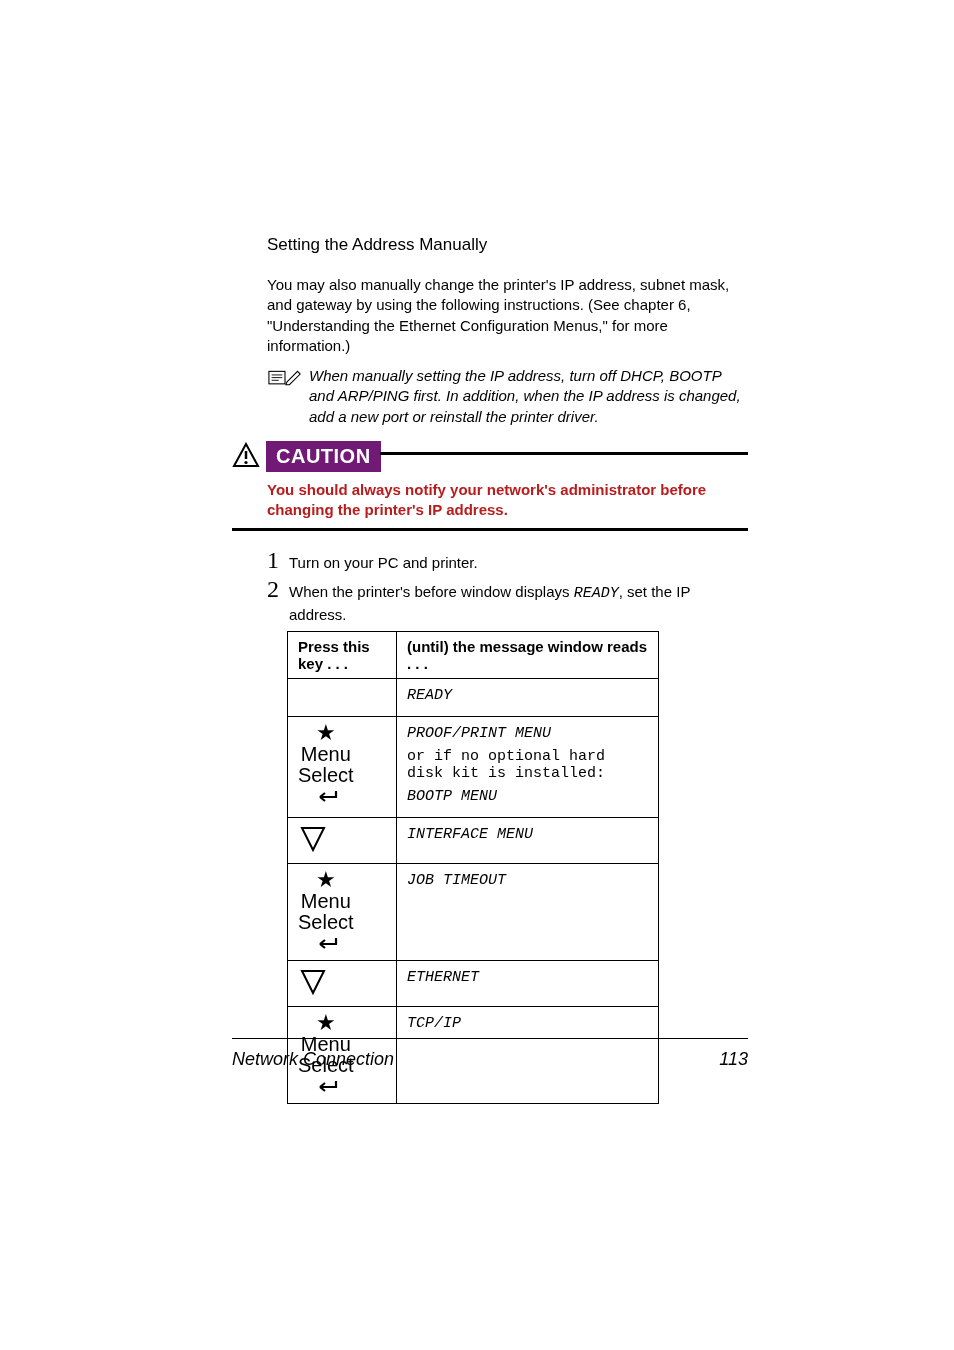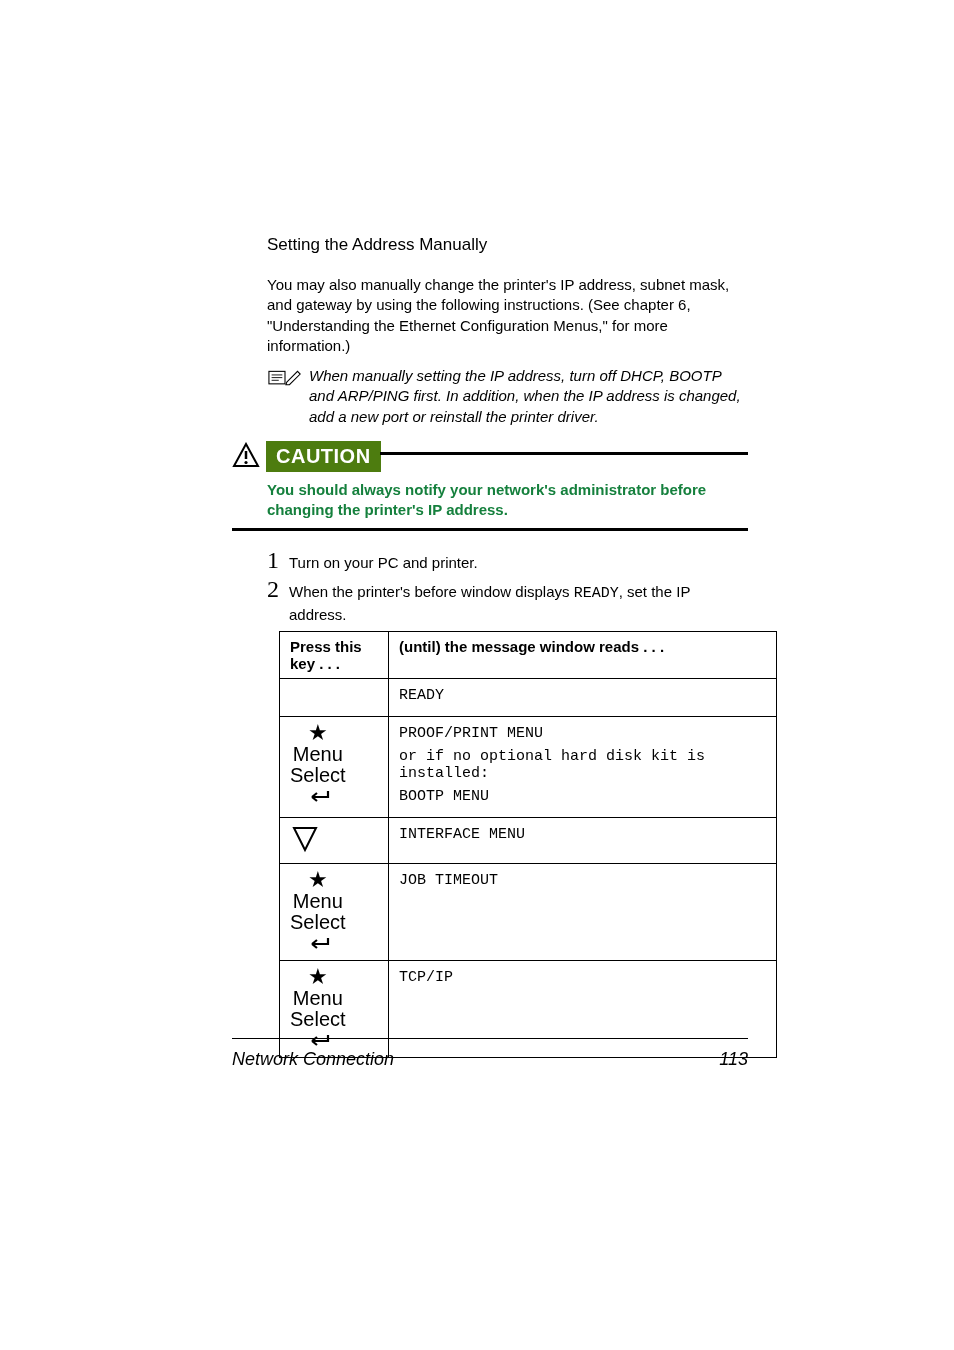--- a/index.html
+++ b/index.html
@@ -49,37 +49,37 @@
     display: flex;
     align-items: center;
   }
   .caution-tri {
     width: 28px;
     height: 28px;
     margin-right: 6px;
     flex-shrink: 0;
   }
   .caution-label {
-    background: #4d7c0f;
+    background: #701a75;
     color: #fff;
     font-weight: bold;
     font-size: 20px;
     padding: 4px 10px 4px 10px;
     letter-spacing: 0.5px;
   }
   .caution-line-top {
     border-top: 3px solid #000;
     flex: 1;
     margin-top: 11px;
     align-self: flex-start;
     height: 14px;
     margin-left: -1px;
   }
   .caution-text {
-    color: #15803d;
+    color: #b91c1c;
     font-weight: bold;
     font-size: 15px;
     line-height: 1.35;
     margin-bottom: 8px;
   }
   .caution-rule {
     border-top: 3px solid #000;
     margin-left: -35px;
     margin-bottom: 16px;
   }
@@ -95,25 +95,26 @@
     flex-shrink: 0;
     text-align: left;
   }
   .step-text {
     font-size: 15px;
     line-height: 1.35;
   }
   .mono {
     font-family: "Courier New", monospace;
     font-size: 15px;
+    font-style: italic;
   }
   table.keytable {
     border-collapse: collapse;
-    width: 498px;
-    margin-left: 12px;
+    width: 372px;
+    margin-left: 20px;
     margin-top: 6px;
   }
   table.keytable th, table.keytable td {
     border: 1px solid #000;
     padding: 6px 10px;
     font-size: 15px;
     vertical-align: top;
     text-align: left;
   }
   table.keytable th {
@@ -277,20 +278,32 @@
                 </svg>
           </span>
         </span>
       </td>
       <td class="msg-cell">
         <span class="mono">JOB TIMEOUT</span>
       </td>
     </tr>
     <tr>
       <td class="keycell">
+        <span class="down-tri">
+          <svg viewBox="0 0 30 30" width="30" height="30">
+                <polygon points="4,4 26,4 15,26" fill="none" stroke="#000" stroke-width="2"></polygon>
+              </svg>
+        </span>
+      </td>
+      <td class="msg-cell">
+        <span class="mono">ETHERNET</span>
+      </td>
+    </tr>
+    <tr>
+      <td class="keycell">
         <span class="menu-select">
           <span class="star">★</span><br>
           <span>Menu</span><br>
           <span>Select</span><br>
           <span class="enter-arrow">
             <svg viewBox="0 0 24 14" width="24" height="14">
                   <path d="M22 2 L22 8 L6 8 M6 8 L11 4 M6 8 L11 12" fill="none" stroke="#000" stroke-width="2.2"></path>
                 </svg>
           </span>
         </span>

